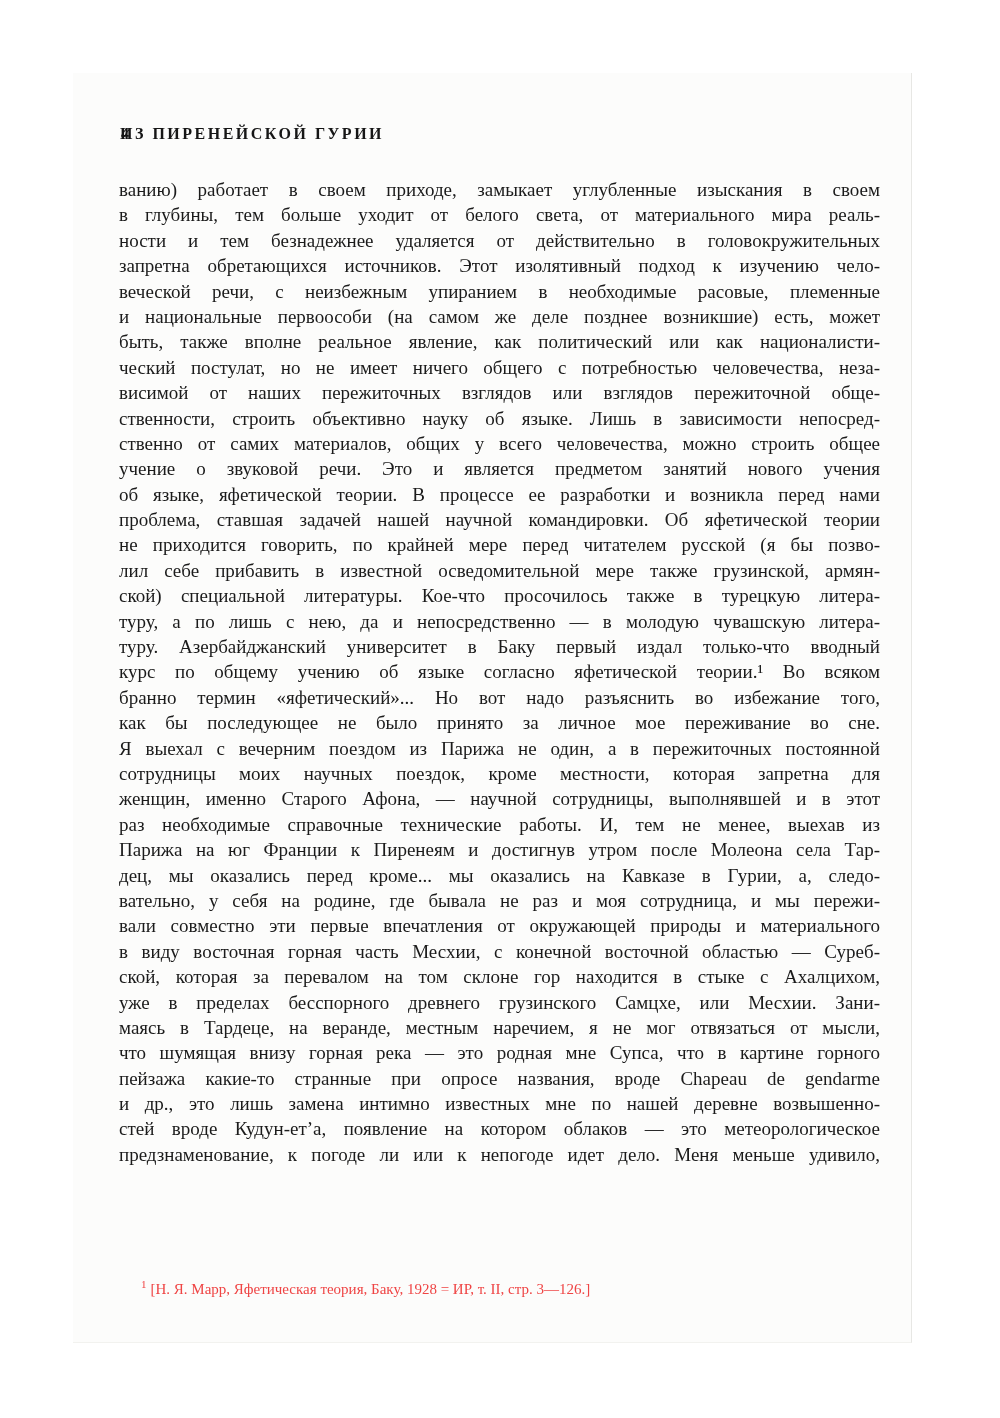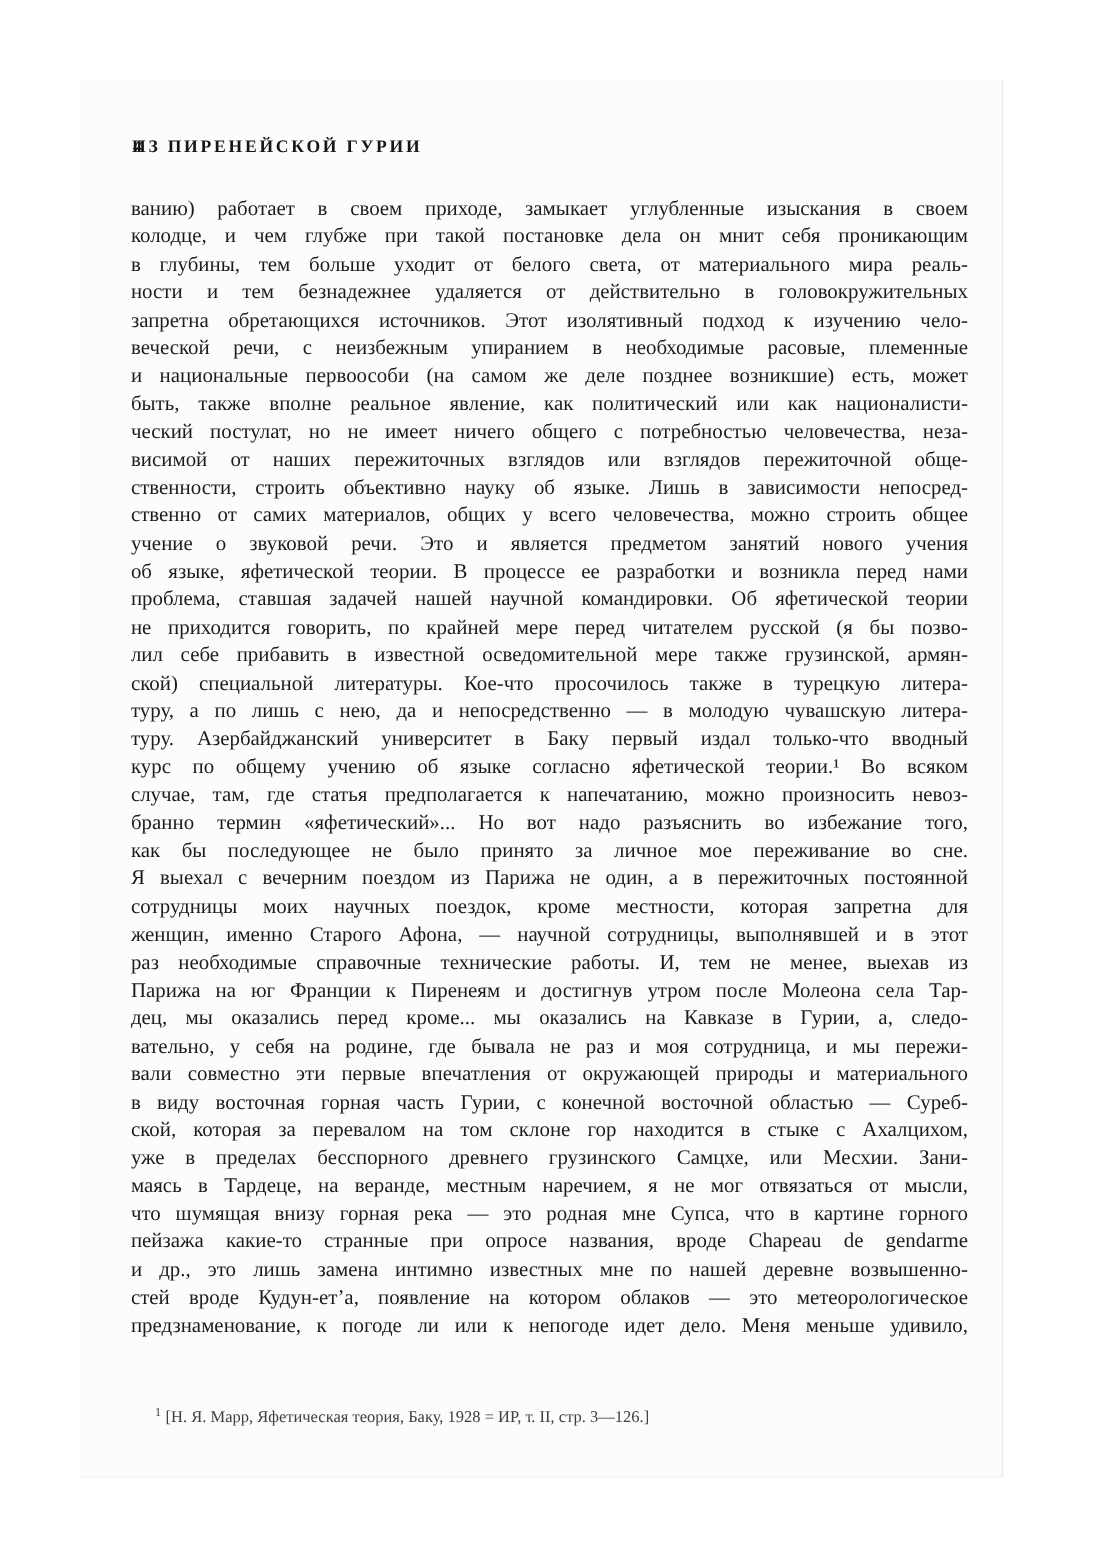--- a/index.html
+++ b/index.html
@@ -61,70 +61,68 @@
     color: #1b1b1b;
     font-family: Liberation Serif, serif;
   }
   .footnote {
     position: absolute;
     left: 141px;
     top: 1274px;
     width: 740px;
     font-size: 15px;
     line-height: 20px;
-    color: #404040;
+    color: #ef4444;
   }
   .footnote sup {
     font-size: 11px;
     margin-right: 4px;
   }
 </style>
 </head>
 <body>
 
 <div class="scan-page"></div>
 
 <span class="page-number">4</span>
 
 <div class="running-title">ИЗ ПИРЕНЕЙСКОЙ ГУРИИ</div>
 
 <div class="body-text">
     <div class="text-line">ванию) работает в своем приходе, замыкает углубленные изыскания в своем</div>
-    <div class="text-line">колодце, и чем глубже при такой постановке дела он мнит себя проникающим</div>
     <div class="text-line">в глубины, тем больше уходит от белого света, от материального мира реаль-</div>
     <div class="text-line">ности и тем безнадежнее удаляется от действительно в головокружительных</div>
     <div class="text-line">запретна обретающихся источников. Этот изолятивный подход к изучению чело-</div>
     <div class="text-line">веческой речи, с неизбежным упиранием в необходимые расовые, племенные</div>
     <div class="text-line">и национальные первоособи (на самом же деле позднее возникшие) есть, может</div>
     <div class="text-line">быть, также вполне реальное явление, как политический или как националисти-</div>
     <div class="text-line">ческий постулат, но не имеет ничего общего с потребностью человечества, неза-</div>
     <div class="text-line">висимой от наших пережиточных взглядов или взглядов пережиточной обще-</div>
     <div class="text-line">ственности, строить объективно науку об языке. Лишь в зависимости непосред-</div>
     <div class="text-line">ственно от самих материалов, общих у всего человечества, можно строить общее</div>
     <div class="text-line">учение о звуковой речи. Это и является предметом занятий нового учения</div>
     <div class="text-line">об языке, яфетической теории. В процессе ее разработки и возникла перед нами</div>
     <div class="text-line">проблема, ставшая задачей нашей научной командировки. Об яфетической теории</div>
     <div class="text-line">не приходится говорить, по крайней мере перед читателем русской (я бы позво-</div>
     <div class="text-line">лил себе прибавить в известной осведомительной мере также грузинской, армян-</div>
     <div class="text-line">ской) специальной литературы. Кое-что просочилось также в турецкую литера-</div>
     <div class="text-line">туру, а по лишь с нею, да и непосредственно — в молодую чувашскую литера-</div>
     <div class="text-line">туру. Азербайджанский университет в Баку первый издал только-что вводный</div>
     <div class="text-line">курс по общему учению об языке согласно яфетической теории.¹ Во всяком</div>
-    <div class="text-line">случае, там, где статья предполагается к напечатанию, можно произносить невоз-</div>
     <div class="text-line">бранно термин «яфетический»... Но вот надо разъяснить во избежание того,</div>
     <div class="text-line">как бы последующее не было принято за личное мое переживание во сне.</div>
     <div class="text-line">Я выехал с вечерним поездом из Парижа не один, а в пережиточных постоянной</div>
     <div class="text-line">сотрудницы моих научных поездок, кроме местности, которая запретна для</div>
     <div class="text-line">женщин, именно Старого Афона, — научной сотрудницы, выполнявшей и в этот</div>
     <div class="text-line">раз необходимые справочные технические работы. И, тем не менее, выехав из</div>
     <div class="text-line">Парижа на юг Франции к Пиренеям и достигнув утром после Молеона села Тар-</div>
     <div class="text-line">дец, мы оказались перед кроме... мы оказались на Кавказе в Гурии, а, следо-</div>
     <div class="text-line">вательно, у себя на родине, где бывала не раз и моя сотрудница, и мы пережи-</div>
     <div class="text-line">вали совместно эти первые впечатления от окружающей природы и материального</div>
-    <div class="text-line">в виду восточная горная часть Гурии, с конечной восточной областью — Суреб-</div>
+    <div class="text-line">в виду восточная горная часть Месхии, с конечной восточной областью — Суреб-</div>
     <div class="text-line">ской, которая за перевалом на том склоне гор находится в стыке с Ахалцихом,</div>
     <div class="text-line">уже в пределах бесспорного древнего грузинского Самцхе, или Месхии. Зани-</div>
     <div class="text-line">маясь в Тардеце, на веранде, местным наречием, я не мог отвязаться от мысли,</div>
     <div class="text-line">что шумящая внизу горная река — это родная мне Супса, что в картине горного</div>
     <div class="text-line">пейзажа какие-то странные при опросе названия, вроде Chapeau de gendarme</div>
     <div class="text-line">и др., это лишь замена интимно известных мне по нашей деревне возвышенно-</div>
     <div class="text-line">стей вроде Кудун-ет’а, появление на котором облаков — это метеорологическое</div>
     <div class="text-line">предзнаменование, к погоде ли или к непогоде идет дело. Меня меньше удивило,</div>
   </div>
 

